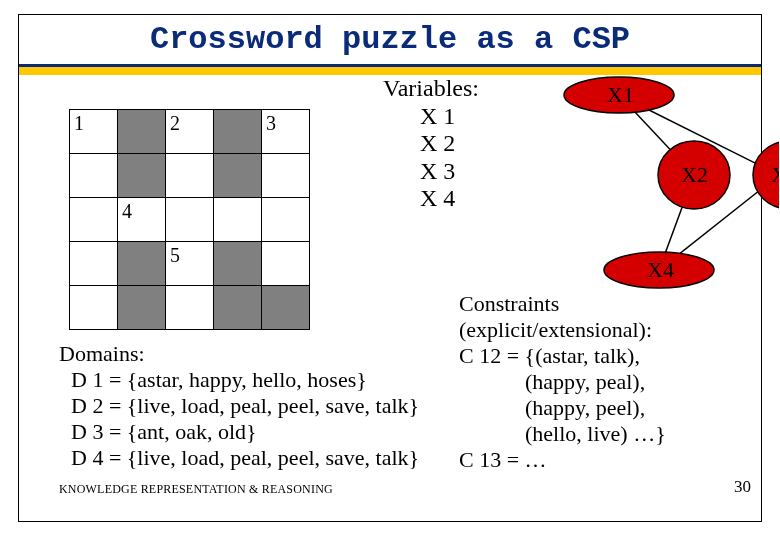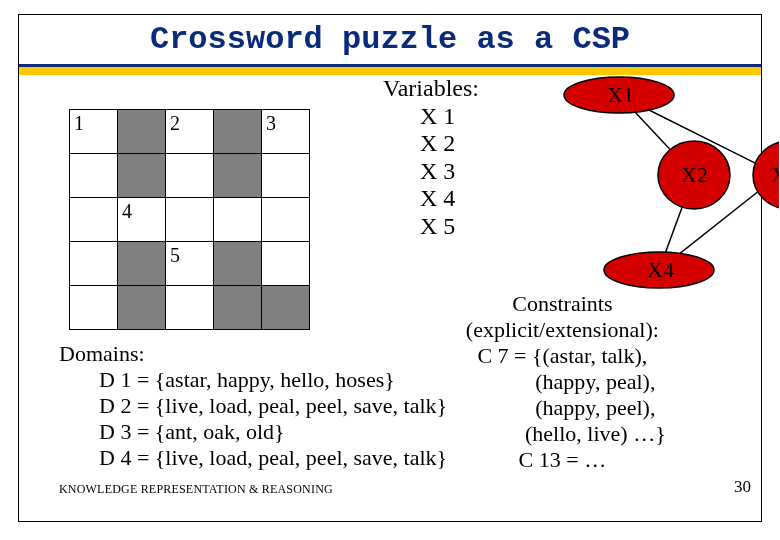--- a/index.html
+++ b/index.html
@@ -76,28 +76,27 @@
   }
   .node-red { fill: #d40000; stroke: #000; stroke-width: 1.5; }
   .nodelabel { font: 22px "Times New Roman", serif; fill: #000; }
   .domains {
     position: absolute;
     left: 40px;
     top: 266px;
     font-size: 22px;
     line-height: 1.18;
   }
-  .domains .ind { margin-left: 40px; }
+  .domains .ind { margin-left: 12px; }
   .constraints {
     position: absolute;
     left: 440px;
     top: 216px;
     font-size: 22px;
     line-height: 1.18;
-    text-align: center;
   }
   .constraints .ind { margin-left: 66px; }
   .footer {
     position: absolute;
     left: 40px;
     bottom: 6px;
     font-size: 12px;
     letter-spacing: 0.2px;
     text-align: right;
   }
@@ -155,21 +154,20 @@
       </tr>
     </tbody>
       </table>
 
     <div class="variables">
       <div>Variables:</div>
       <div class="ind">X 1</div>
       <div class="ind">X 2</div>
       <div class="ind">X 3</div>
       <div class="ind">X 4</div>
-      <div class="ind">X 5</div>
     </div>
 
     <svg class="graph" viewBox="0 0 240 220">
       <line class="edge" x1="80" y1="20" x2="155" y2="100"></line>
       <line class="edge" x1="80" y1="20" x2="240" y2="100"></line>
       <line class="edge" x1="155" y1="100" x2="120" y2="195"></line>
       <line class="edge" x1="240" y1="100" x2="120" y2="195"></line>
       <ellipse class="node-red" cx="80" cy="20" rx="55" ry="18"></ellipse>
       <text class="nodelabel" x="68" y="27">X1</text>
       <ellipse class="node-red" cx="155" cy="100" rx="36" ry="34"></ellipse>
@@ -184,21 +182,21 @@
       <div>Domains:</div>
       <div class="ind">D 1 = {astar, happy, hello, hoses}</div>
       <div class="ind">D 2 = {live, load, peal, peel, save, talk}</div>
       <div class="ind">D 3 = {ant, oak, old}</div>
       <div class="ind">D 4 = {live, load, peal, peel, save, talk}</div>
     </div>
 
     <div class="constraints">
       <div>Constraints</div>
       <div>(explicit/extensional):</div>
-      <div>C 7 = {(astar, talk),</div>
+      <div>C 12 = {(astar, talk),</div>
       <div class="ind">(happy, peal),</div>
       <div class="ind">(happy, peel),</div>
       <div class="ind">(hello, live) …}</div>
       <div>C 13 = …</div>
     </div>
 
     <div class="footer">KNOWLEDGE REPRESENTATION &amp; REASONING</div>
     <div class="pagenum">30</div>
   </div>
 </div>

